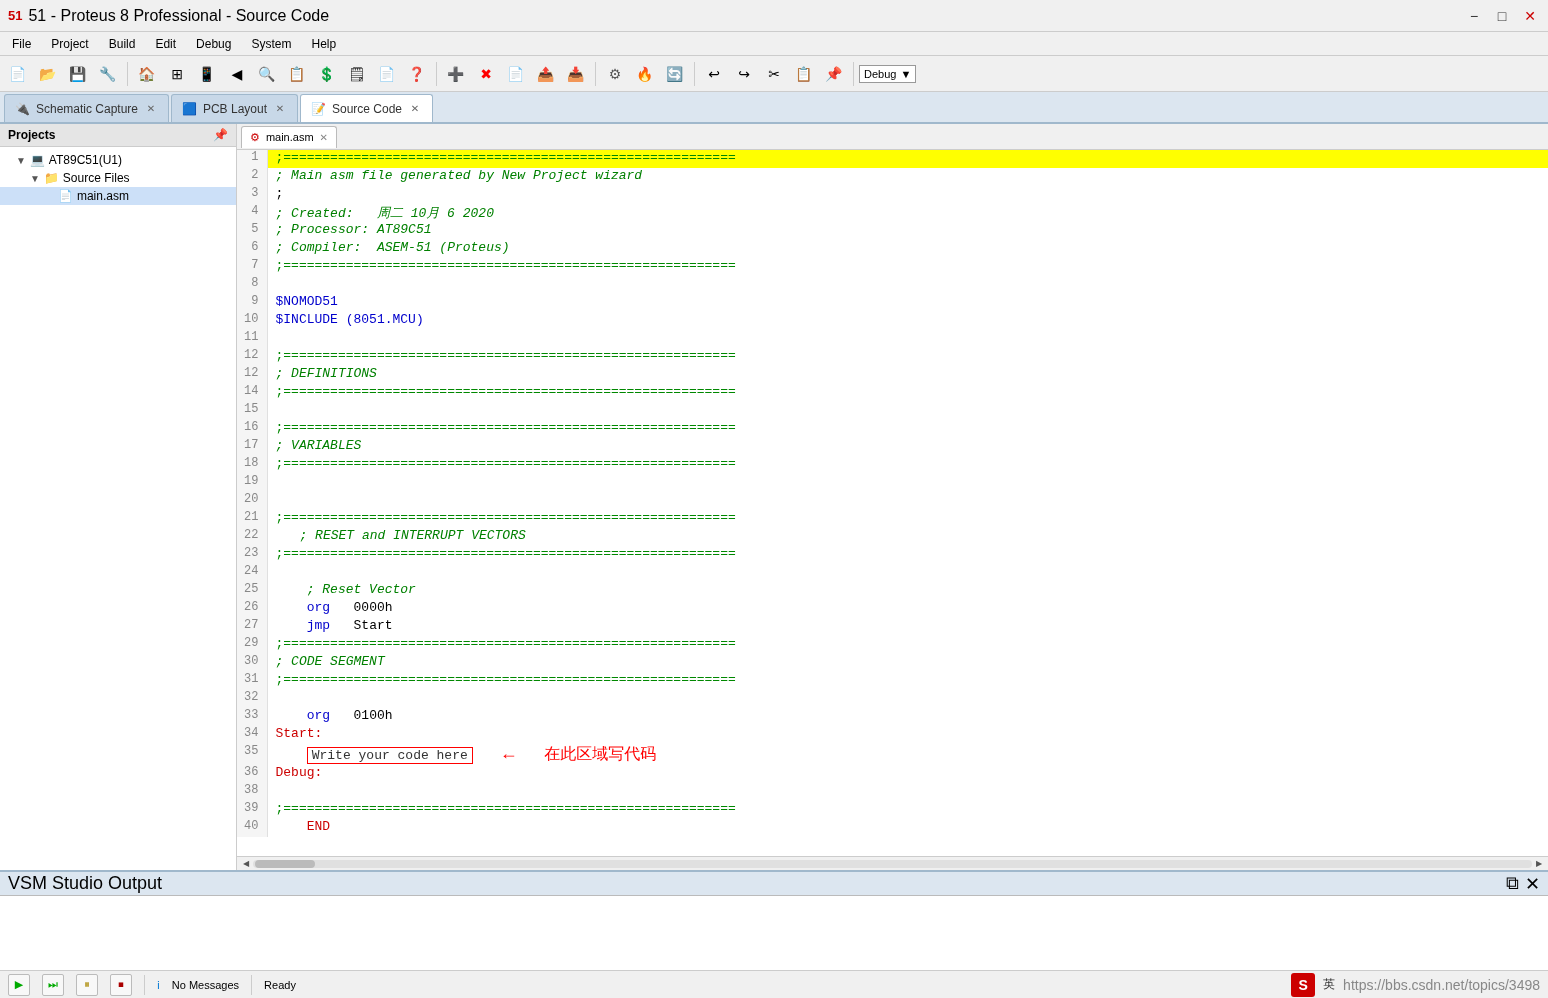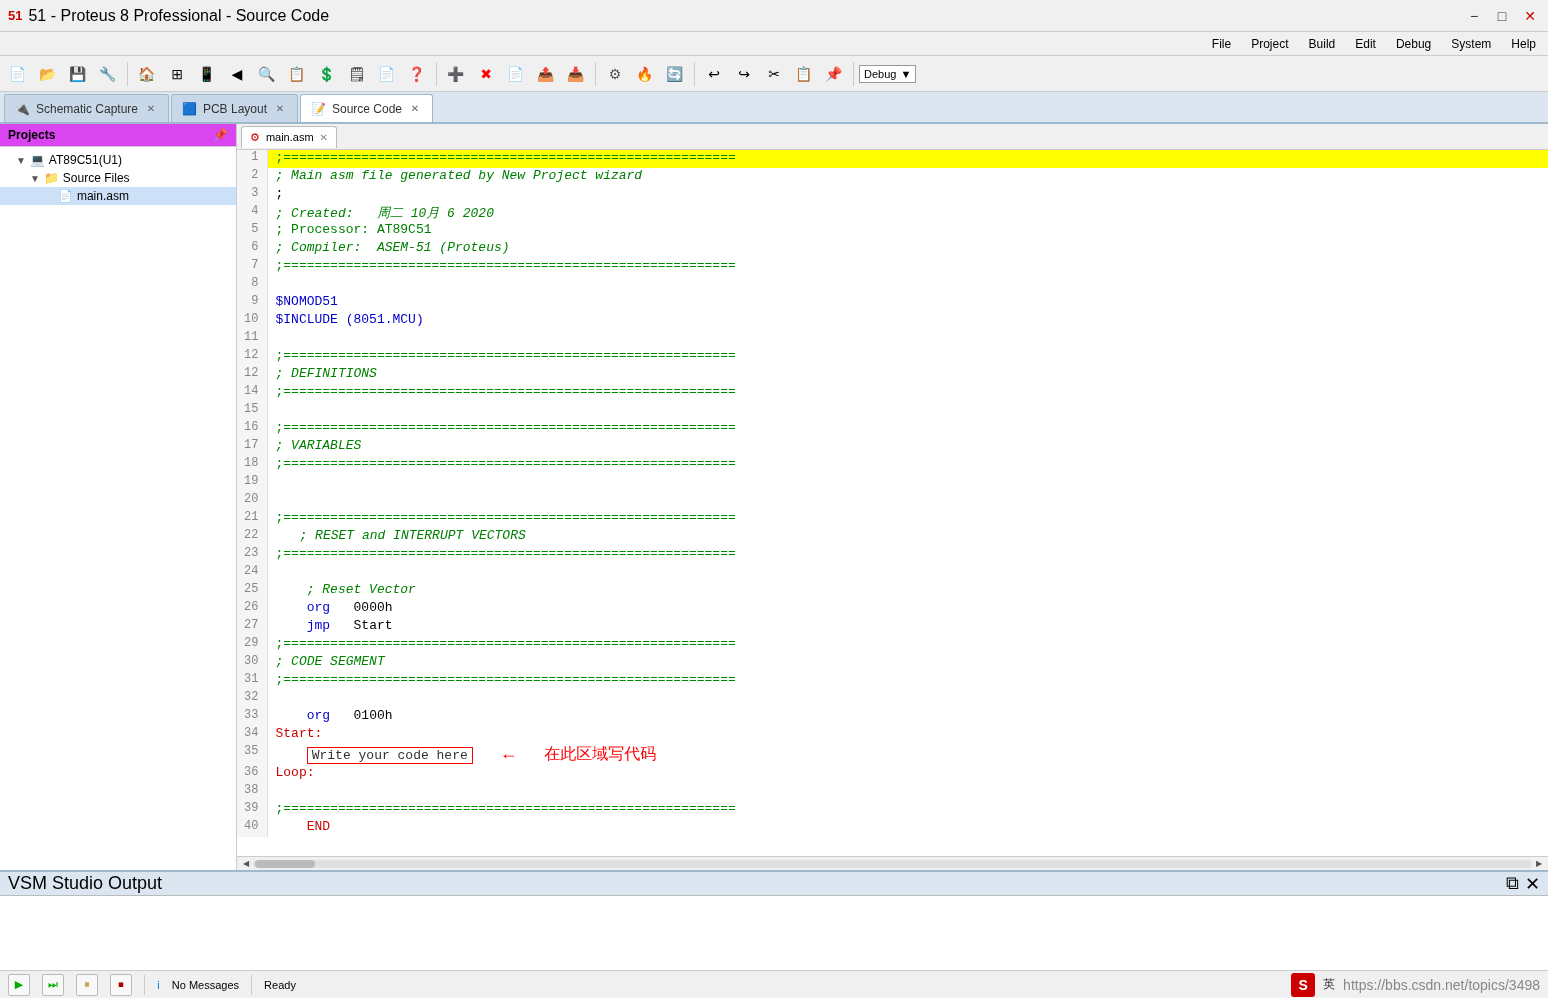--- a/index.html
+++ b/index.html
@@ -22,21 +22,20 @@
 
     
     #menu-bar {
       background: #f0f0f0;
       height: 24px;
       display: flex;
       align-items: center;
       padding: 0 4px;
       border-bottom: 1px solid #ccc;
       gap: 4px;
-      justify-content: flex-end;
     }
     .menu-item {
       padding: 2px 8px;
       cursor: pointer;
       font-size: 12px;
       border-radius: 2px;
     }
 
     
     #toolbar {
@@ -120,21 +119,21 @@
     
     #sidebar {
       width: 237px;
       background: white;
       border-right: 1px solid #ccc;
       display: flex;
       flex-direction: column;
       overflow: hidden;
     }
     #sidebar-header {
-      background: #d946ef;
+      background: #e5e5e5;
       padding: 4px 8px;
       font-size: 12px;
       font-weight: 600;
       border-bottom: 1px solid #ccc;
       display: flex;
       align-items: center;
       justify-content: space-between;
     }
     #project-tree {
       flex: 1;
@@ -441,21 +440,21 @@
             <tr class="code-row">
               <td class="line-num">3</td>
               <td class="code-cell">;</td>
             </tr>
             <tr class="code-row">
               <td class="line-num">4</td>
               <td class="code-cell"><span style="color: rgb(0, 128, 0); font-style: italic;">; Created:   周二 10月 6 2020</span></td>
             </tr>
             <tr class="code-row">
               <td class="line-num">5</td>
-              <td class="code-cell"><span style="color: rgb(0, 128, 0); ">; Processor: AT89C51</span></td>
+              <td class="code-cell"><span style="color: rgb(0, 128, 0); font-style: italic;">; Processor: AT89C51</span></td>
             </tr>
             <tr class="code-row">
               <td class="line-num">6</td>
               <td class="code-cell"><span style="color: rgb(0, 128, 0); font-style: italic;">; Compiler:  ASEM-51 (Proteus)</span></td>
             </tr>
             <tr class="code-row">
               <td class="line-num">7</td>
               <td class="code-cell"><span style="color: rgb(0, 136, 0);">;==========================================================</span></td>
             </tr>
             <tr class="code-row">
@@ -561,21 +560,21 @@
             <tr class="code-row">
               <td class="line-num">34</td>
               <td class="code-cell"><span style="color: rgb(204, 0, 0);">Start:</span></td>
             </tr>
             <tr class="code-row">
               <td class="line-num">35</td>
               <td class="code-cell"><span>    </span><span style="border: 1.5px solid red; padding: 0px 4px; color: rgb(51, 51, 51); font-style: normal;">Write your code here</span><span style="color: red; font-size: 18px; margin-left: 20px;"> ←</span><span style="color: red; font-size: 16px; margin-left: 30px;">在此区域写代码</span></td>
             </tr>
             <tr class="code-row">
               <td class="line-num">36</td>
-              <td class="code-cell"><span style="color: rgb(204, 0, 0);">Loop:</span></td>
+              <td class="code-cell"><span style="color: rgb(204, 0, 0);">Debug:</span></td>
             </tr>
             <tr class="code-row">
               <td class="line-num">38</td>
               <td class="code-cell"></td>
             </tr>
             <tr class="code-row">
               <td class="line-num">39</td>
               <td class="code-cell"><span style="color: rgb(0, 136, 0);">;==========================================================</span></td>
             </tr>
             <tr class="code-row">

